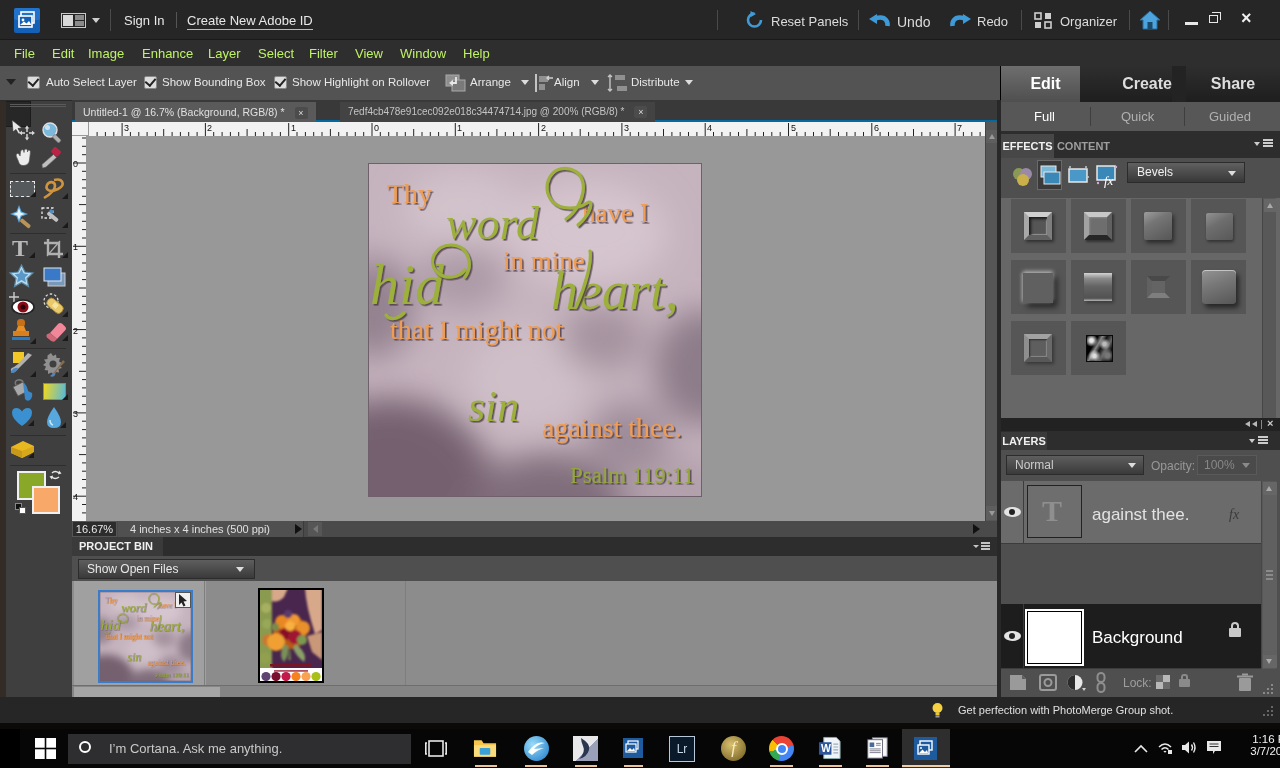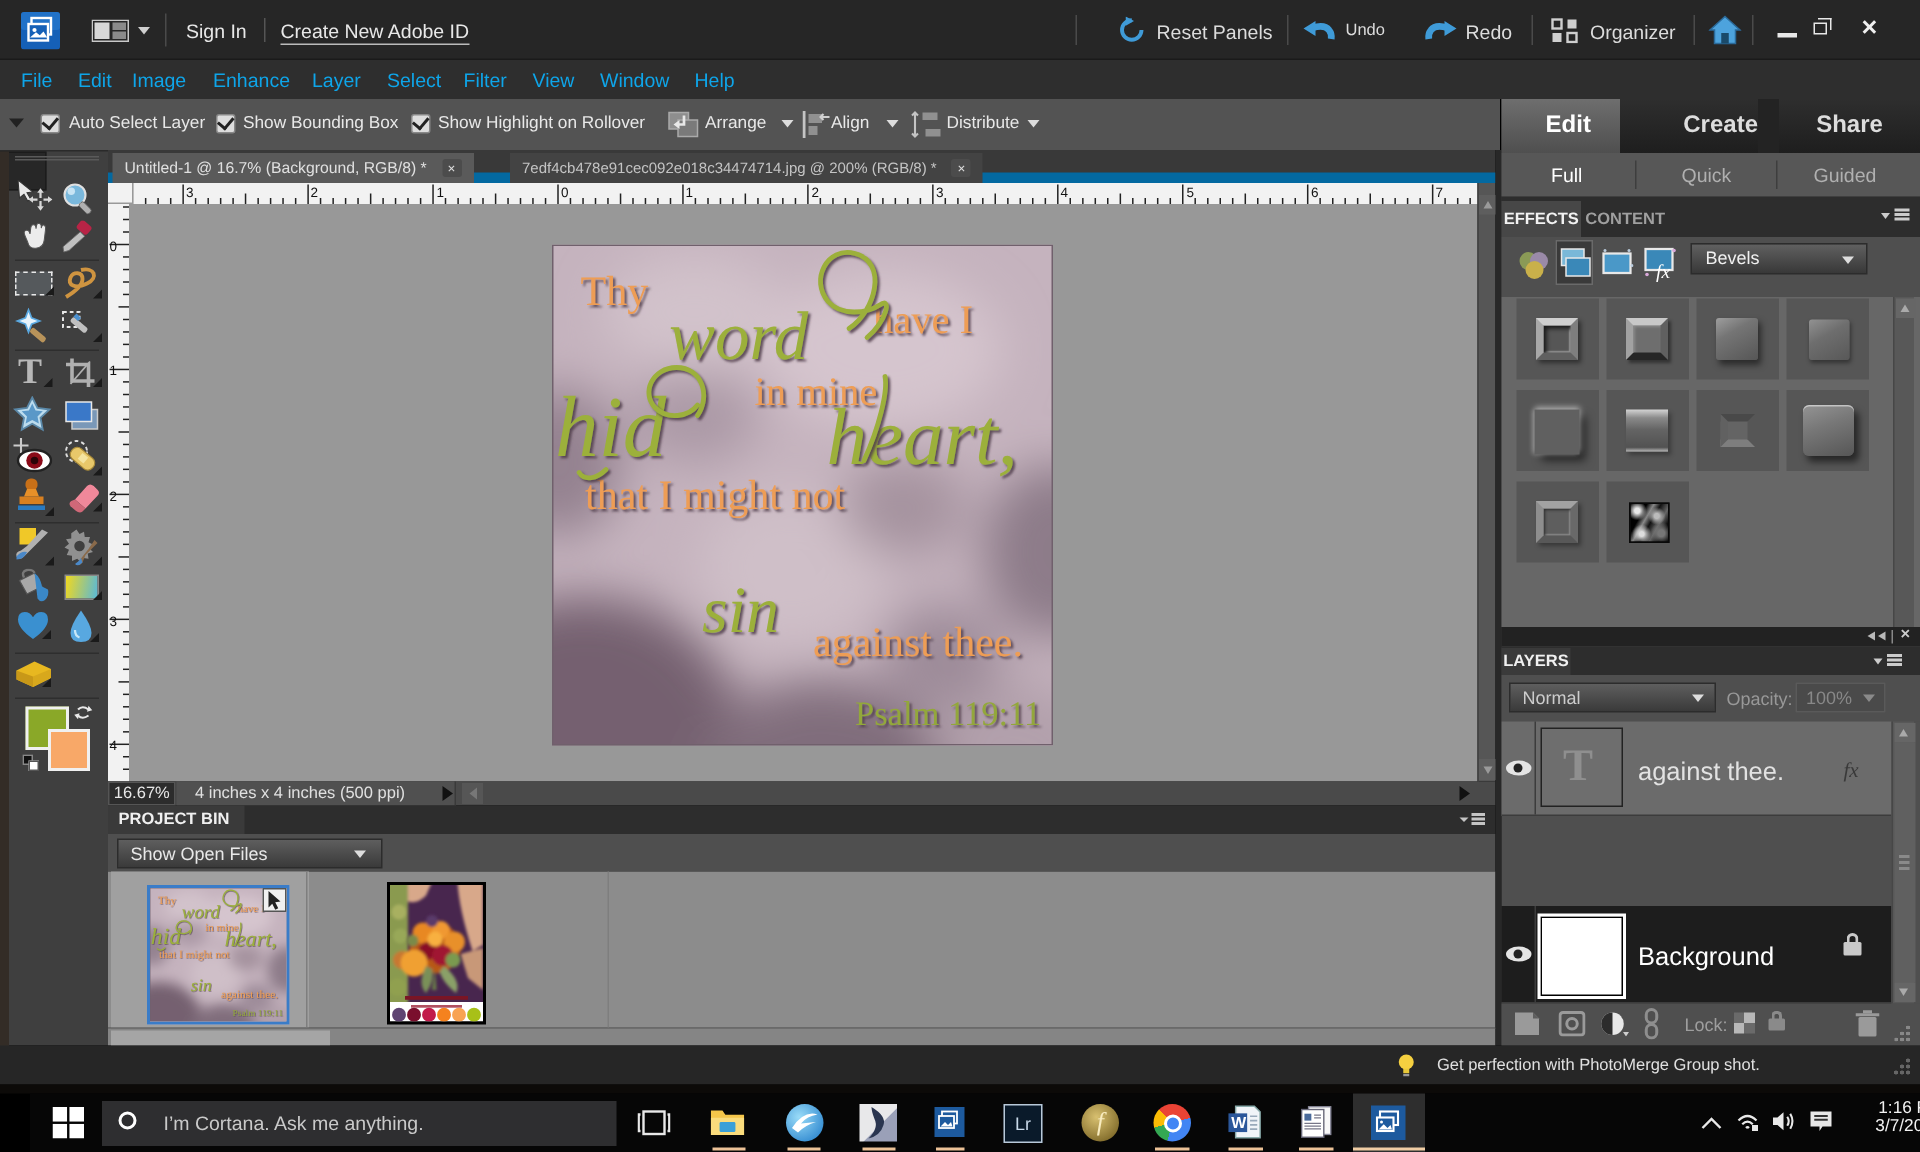--- a/index.html
+++ b/index.html
@@ -1,34 +1,34 @@
 <!DOCTYPE html>
 <html><head>
 <meta charset="utf-8">
 <style>
 * { margin:0; padding:0; box-sizing:border-box; }
 html,body { width:1280px; height:768px; overflow:hidden; background:#000; font-family:"Liberation Sans", sans-serif; }
 .a { position:absolute; }
 #stage { position:relative; width:1280px; height:768px; }
 
 #titlebar { left:0; top:0; width:1280px; height:40px; background:#262626; border-bottom:1px solid #1a1a1a; }
-#menubar { left:0; top:40px; width:1280px; height:26px; background:#2e2e2e; color:#0ea5e9; font-size:13px;text-align:right; }
+#menubar { left:0; top:40px; width:1280px; height:26px; background:#2e2e2e; color:#bef264; font-size:13px;text-align:right; }
 #menubar span { position:absolute; top:6px; }
 #optionsbar { left:0; top:66px; width:1000px; height:34px; background:#535353; color:#e8e8e8; font-size:11.5px; }
 .cb { position:absolute; top:10px; width:13px; height:13px; background:#ddd; border:1px solid #888; border-radius:2px; }
 .cb:after { content:""; position:absolute; left:2px; top:-1px; width:5px; height:8px; border:solid #222; border-width:0 2px 2px 0; transform:rotate(40deg); }
 .obl { position:absolute; top:10px; }
 .dar { position:absolute; top:14px; width:0; height:0; border-left:4px solid transparent; border-right:4px solid transparent; border-top:5px solid #ddd; }
 
 #toolcol { left:0; top:100px; width:72px; height:597px; background:#3f3f3f; border-top:1px solid #2a2a2a; }
 #toolcol .edge { position:absolute; left:0; top:0; width:6px; height:597px; background:#332c26; }
 .tsep { position:absolute; left:10px; width:56px; height:1px; background:#2e2e2e; }
 #selTool { left:7px; top:17px; width:31px; height:26px; background:#272727; border:1px solid #1c1c1c; }
 
-#tabbar { left:72px; top:100px; width:925px; height:22px; background:#393939; border-bottom:7px solid #0369a1; }
+#tabbar { left:72px; top:100px; width:925px; height:22px; background:#393939; border-bottom:2px solid #0369a1; }
 .dtab { position:absolute; top:2px; height:20px; font-size:10.5px; color:#e0e0e0; padding:4px 8px 0 8px; }
 .dtab.on { background:#5a5a5a; }
 .dtab.off { background:#434343; color:#c4c4c4; }
 .tx { display:inline-block; margin-left:10px; width:13px; height:12px; background:#4c4c4c; border-radius:2px; color:#ddd; font-size:9px; text-align:center; line-height:12px; }
 #hruler { left:89px; top:122px; width:896px; height:14px; background:#f2f2f2; }
 #vruler { left:72px; top:136px; width:14px; height:385px; background:#f2f2f2; }
 #rulcorner { left:72px; top:122px; width:17px; height:14px; background:#f2f2f2; border-right:1px solid #999; border-bottom:1px solid #999; }
 #canvas { left:72px; top:136px; width:913px; height:385px; background:#989898; }
 #vruler, #hruler { overflow:hidden; }
 #vscroll { left:985px; top:122px; width:12px; height:399px; background:#565656; border-left:1px solid #444; }
@@ -106,21 +106,21 @@
     <svg class="a" style="left:745px;top:11px" width="19" height="18" viewBox="0 0 19 18">
       <path d="M9.5 2.5 A6.5 6.5 0 1 0 16 9" fill="none" stroke="#3f9bd8" stroke-width="2.6"></path>
       <path d="M5.5 0 L11 3 L5.5 6.2 Z" fill="#3f9bd8"></path>
     </svg>
     <span class="a" style="left:771px;top:14px;color:#dcdcdc;font-size:13px">Reset Panels</span>
     <div class="a" style="left:858px;top:10px;width:1px;height:20px;background:#4a4a4a"></div>
     <svg class="a" style="left:868px;top:13px" width="24" height="15" viewBox="0 0 24 15">
       <path d="M1 6 L9 1 L9 11 Z" fill="#3f9bd8"></path>
       <path d="M7 5.5 Q15 3 18 7 Q20 9.5 19.5 13" fill="none" stroke="#3f9bd8" stroke-width="4.5"></path>
     </svg>
-    <span class="a" style="left:897px;top:14px;color:#dcdcdc;font-size:11px">Undo</span>
+    <span class="a" style="left:897px;top:14px;color:#dcdcdc;font-size:14px">Undo</span>
     <svg class="a" style="left:948px;top:13px" width="24" height="15" viewBox="0 0 24 15">
       <path d="M23 6 L15 1 L15 11 Z" fill="#3f9bd8"></path>
       <path d="M17 5.5 Q9 3 6 7 Q4 9.5 4.5 13" fill="none" stroke="#3f9bd8" stroke-width="4.5"></path>
     </svg>
     <span class="a" style="left:977px;top:14px;color:#dcdcdc;font-size:13px">Redo</span>
     <div class="a" style="left:1021px;top:10px;width:1px;height:20px;background:#4a4a4a"></div>
     <svg class="a" style="left:1034px;top:12px" width="18" height="17" viewBox="0 0 18 17">
       <rect x="1" y="1" width="6" height="6" fill="none" stroke="#cfcfcf" stroke-width="1.6"></rect>
       <rect x="11" y="1" width="6" height="6" fill="#cfcfcf"></rect>
       <rect x="1" y="10" width="6" height="6" fill="#cfcfcf"></rect>

